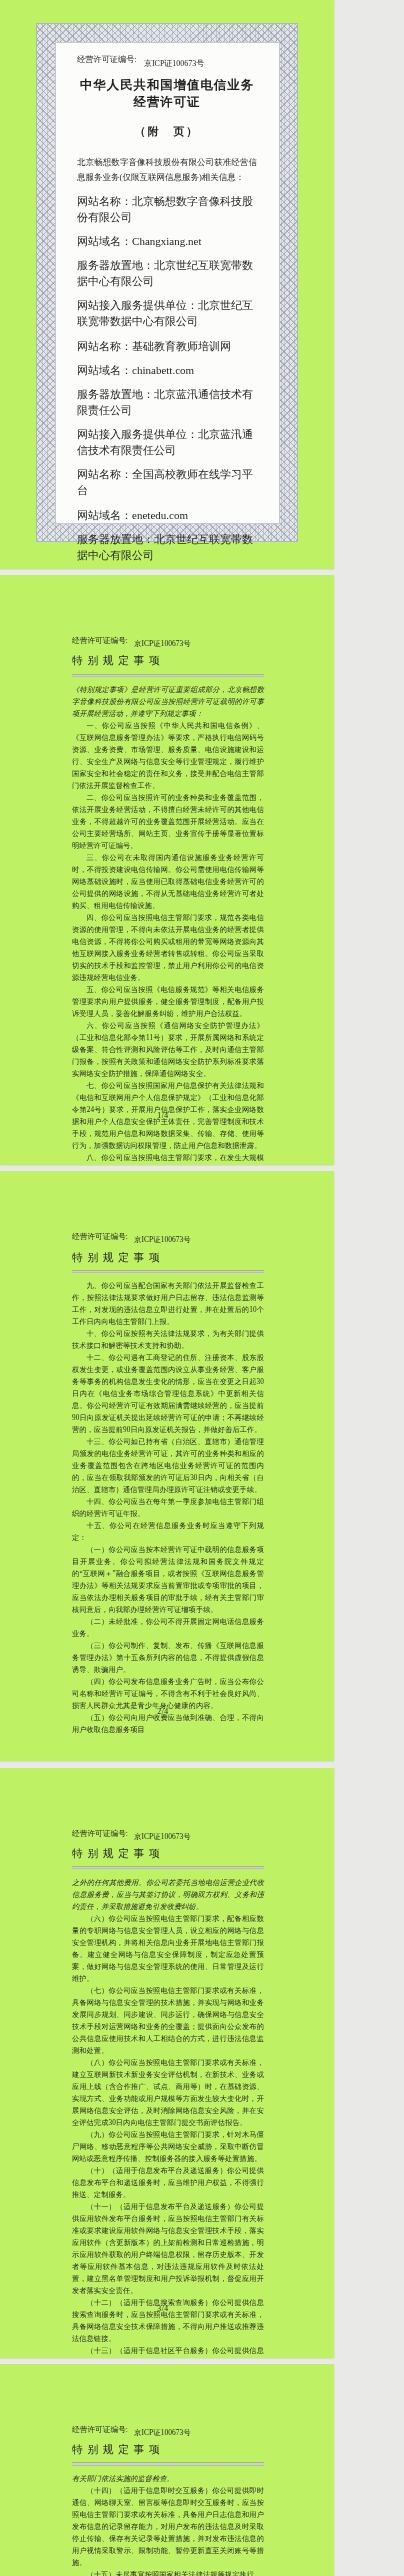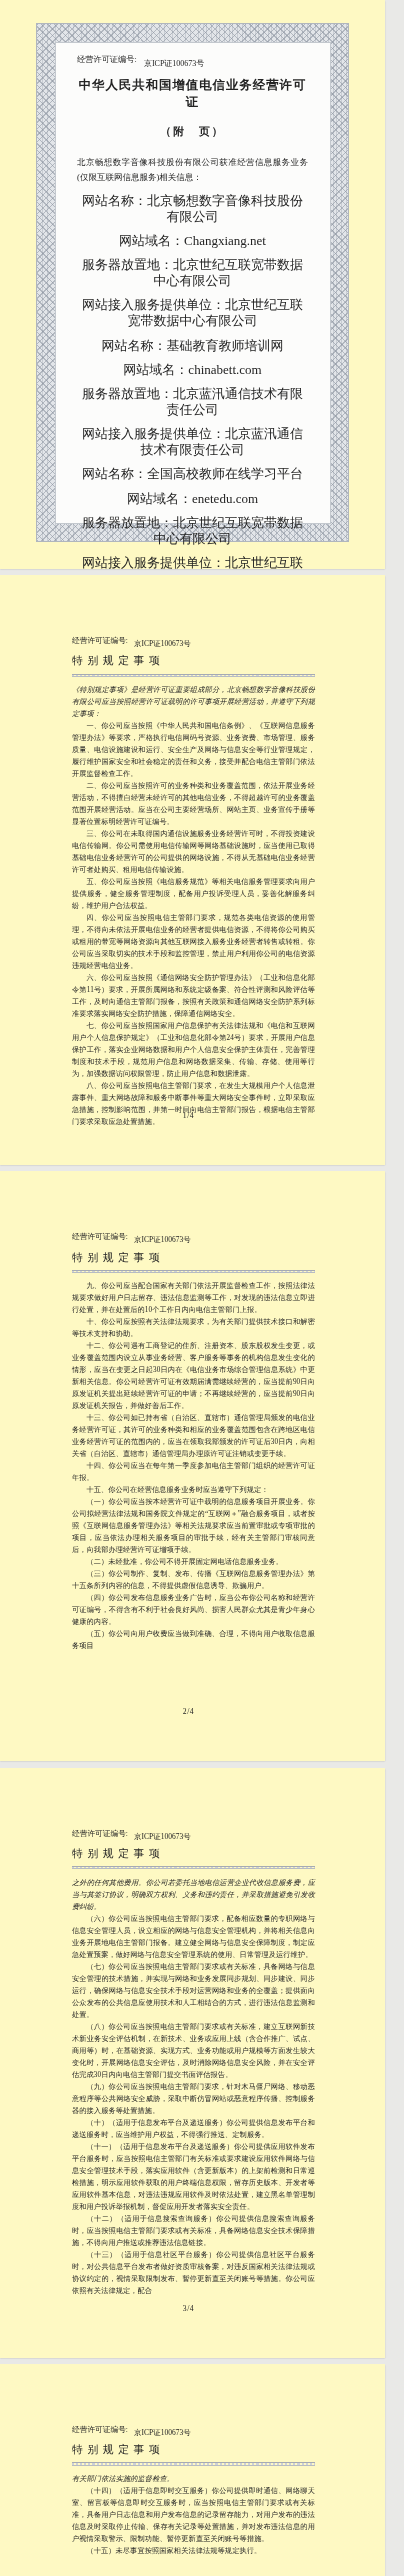--- a/index.html
+++ b/index.html
@@ -3,22 +3,22 @@
 <meta charset="utf-8">
 <style>
   html,body{margin:0;padding:0;}
   body{
     width:405px;
     background:#e9e9e7;
     font-family:"Liberation Serif","DejaVu Serif",serif;
     color:#232323;
   }
   .sheet{
-    width:385px;
-    background:#fef9c3;
+    width:334px;
+    background:#bef264;
     position:relative;
     box-sizing:border-box;
     box-shadow:0 0.5px 1.5px rgba(0,0,0,.18);
     margin-bottom:6.2px;
     overflow:hidden;
   }
   .sheet:last-child{margin-bottom:0;}
 
   
   .cert{height:569px;}
@@ -41,21 +41,21 @@
   .lic-row{white-space:nowrap;}
   .cert .lic-label{font-size:8.2px;}
   .cert .lic-no{display:inline-block;margin-left:5.2px;transform:translateY(3.6px);font-size:8px;}
   .cert-title{
     font-size:12.4px;font-weight:700;text-align:center;
     letter-spacing:1px;margin:12.4px 0 0 0;
   }
   .cert-sub{font-size:10.8px;font-weight:700;text-align:center;margin-top:14px;letter-spacing:2.1px;}
   .intro{font-size:8.5px;line-height:15px;margin:15.5px 0 0 0;text-align:justify;}
   .entries{margin-top:3.1px;}
-  .entry{font-size:13px;line-height:16px;margin:8.2px 0;text-align:center;}
+  .entry{font-size:11px;line-height:16px;margin:8.2px 0;text-align:left;}
 
   
   .prov{height:590px;padding:61px 70px 0 72px;}
   .prov-last{height:509px;}
   .prov .lic-label{font-size:7.7px;}
   .prov .lic-no{display:inline-block;margin-left:4.1px;transform:translateY(3.1px);font-size:7.5px;}
   .prov-title{
     font-size:10.8px;font-weight:400;text-align:left;
     letter-spacing:4.6px;margin:8.2px 0 0 0;
   }
@@ -130,24 +130,24 @@
   <div class="paras">
 
       <p class="para" data-style="flush">《特别规定事项》是经营许可证重要组成部分，北京畅想数字音像科技股份有限公司应当按照经营许可证载明的许可事项开展经营活动，并遵守下列规定事项：</p>
 
       <p class="para" data-style="indent">一、你公司应当按照《中华人民共和国电信条例》、《互联网信息服务管理办法》等要求，严格执行电信网码号资源、业务资费、市场管理、服务质量、电信设施建设和运行、安全生产及网络与信息安全等行业管理规定，履行维护国家安全和社会稳定的责任和义务，接受并配合电信主管部门依法开展监督检查工作。</p>
 
       <p class="para" data-style="indent">二、你公司应当按照许可的业务种类和业务覆盖范围，依法开展业务经营活动，不得擅自经营未经许可的其他电信业务，不得超越许可的业务覆盖范围开展经营活动。应当在公司主要经营场所、网站主页、业务宣传手册等显著位置标明经营许可证编号。</p>
 
       <p class="para" data-style="indent">三、你公司在未取得国内通信设施服务业务经营许可时，不得投资建设电信传输网。你公司需使用电信传输网等网络基础设施时，应当使用已取得基础电信业务经营许可的公司提供的网络设施，不得从无基础电信业务经营许可者处购买、租用电信传输设施。</p>
 
+      <p class="para" data-style="indent">四、你公司应当按照电信主管部门要求，规范各类电信资源的使用管理，不得向未依法开展电信业务的经营者提供电信资源，不得将你公司购买或租用的带宽等网络资源向其他互联网接入服务业务经营者转售或转租。你公司应当采取切实的技术手段和监控管理，禁止用户利用你公司的电信资源违规经营电信业务。</p>
+
       <p class="para" data-style="indent">五、你公司应当按照《电信服务规范》等相关电信服务管理要求向用户提供服务，健全服务管理制度，配备用户投诉受理人员，妥善化解服务纠纷，维护用户合法权益。</p>
 
-      <p class="para" data-style="indent">四、你公司应当按照电信主管部门要求，规范各类电信资源的使用管理，不得向未依法开展电信业务的经营者提供电信资源，不得将你公司购买或租用的带宽等网络资源向其他互联网接入服务业务经营者转售或转租。你公司应当采取切实的技术手段和监控管理，禁止用户利用你公司的电信资源违规经营电信业务。</p>
-
       <p class="para" data-style="indent">六、你公司应当按照《通信网络安全防护管理办法》（工业和信息化部令第11号）要求，开展所属网络和系统定级备案、符合性评测和风险评估等工作，及时向通信主管部门报备，按照有关政策和通信网络安全防护系列标准要求落实网络安全防护措施，保障通信网络安全。</p>
 
       <p class="para" data-style="indent">七、你公司应当按照国家用户信息保护有关法律法规和《电信和互联网用户个人信息保护规定》（工业和信息化部令第24号）要求，开展用户信息保护工作，落实企业网络数据和用户个人信息安全保护主体责任，完善管理制度和技术手段，规范用户信息和网络数据采集、传输、存储、使用等行为，加强数据访问权限管理，防止用户信息和数据泄露。</p>
 
       <p class="para" data-style="indent">八、你公司应当按照电信主管部门要求，在发生大规模用户个人信息泄露事件、重大网络故障和服务中断事件等重大网络安全事件时，立即采取应急措施，控制影响范围，并第一时间向电信主管部门报告，根据电信主管部门要求采取应急处置措施。</p>
     </div>
   <div class="pageno pageno-mid">1/4</div>
 </div>
 
 <div class="sheet prov">

